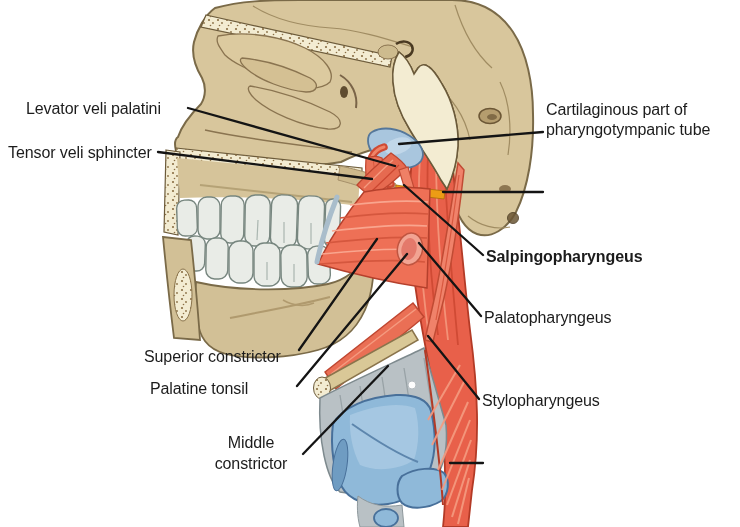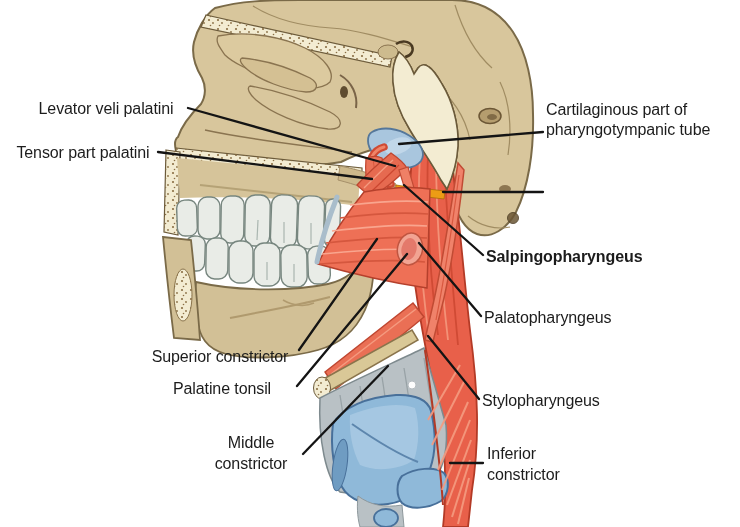--- a/index.html
+++ b/index.html
@@ -1,20 +1,20 @@
 <!DOCTYPE html>
 <html><head>
 <meta charset="utf-8">
 <style>
   html,body{margin:0;padding:0;background:#fff;}
   #stage{position:relative;width:740px;height:527px;background:#fff;overflow:hidden;
          font-family:"Liberation Sans",sans-serif;}
   #art{position:absolute;left:0;top:0;}
   .label{position:absolute;font-size:16px;line-height:20px;color:#1c1c1c;letter-spacing:-0.1px;}
-  .r{text-align:center;}
+  .r{text-align:left;}
   .c{text-align:center;}
 </style>
 </head>
 <body>
 
 <div id="stage">
 
 <svg id="art" width="740" height="527" viewBox="0 0 740 527">
   <defs>
     <pattern id="spk" width="9" height="9" patternUnits="userSpaceOnUse">
@@ -248,23 +248,22 @@
     <line x1="481" y1="316" x2="419" y2="243"></line>
     <line x1="299" y1="350" x2="377" y2="239"></line>
     <line x1="297" y1="386" x2="407" y2="254"></line>
     <line x1="303" y1="454" x2="388" y2="366"></line>
     <line x1="479" y1="399" x2="428" y2="336"></line>
     <line x1="483" y1="463" x2="450" y2="463"></line>
   </g>
 </svg>
 
 <div class="label r" style="left:26px;top:99px;width:160px;">Levator veli palatini</div>
-<div class="label r" style="left:8px;top:143px;width:150px;">Tensor part palatini</div>
+<div class="label r" style="left:8px;top:143px;width:150px;">Tensor veli sphincter</div>
 <div class="label" style="left:546px;top:100px;width:192px;">Cartilaginous part of pharyngotympanic tube</div>
 <div class="label" style="left:486px;top:247px;width:170px;font-weight:bold;">Salpingopharyngeus</div>
 <div class="label" style="left:484px;top:308px;width:160px;">Palatopharyngeus</div>
 <div class="label r" style="left:144px;top:347px;width:152px;">Superior constrictor</div>
 <div class="label c" style="left:205px;top:432px;width:92px;line-height:21px;">Middle constrictor</div>
 <div class="label r" style="left:150px;top:379px;width:144px;">Palatine tonsil</div>
 <div class="label" style="left:482px;top:391px;width:140px;">Stylopharyngeus</div>
-<div class="label" style="left:487px;top:443px;width:100px;line-height:21px;">Inferior constrictor</div>
 
 </div>
 
 </body></html>

